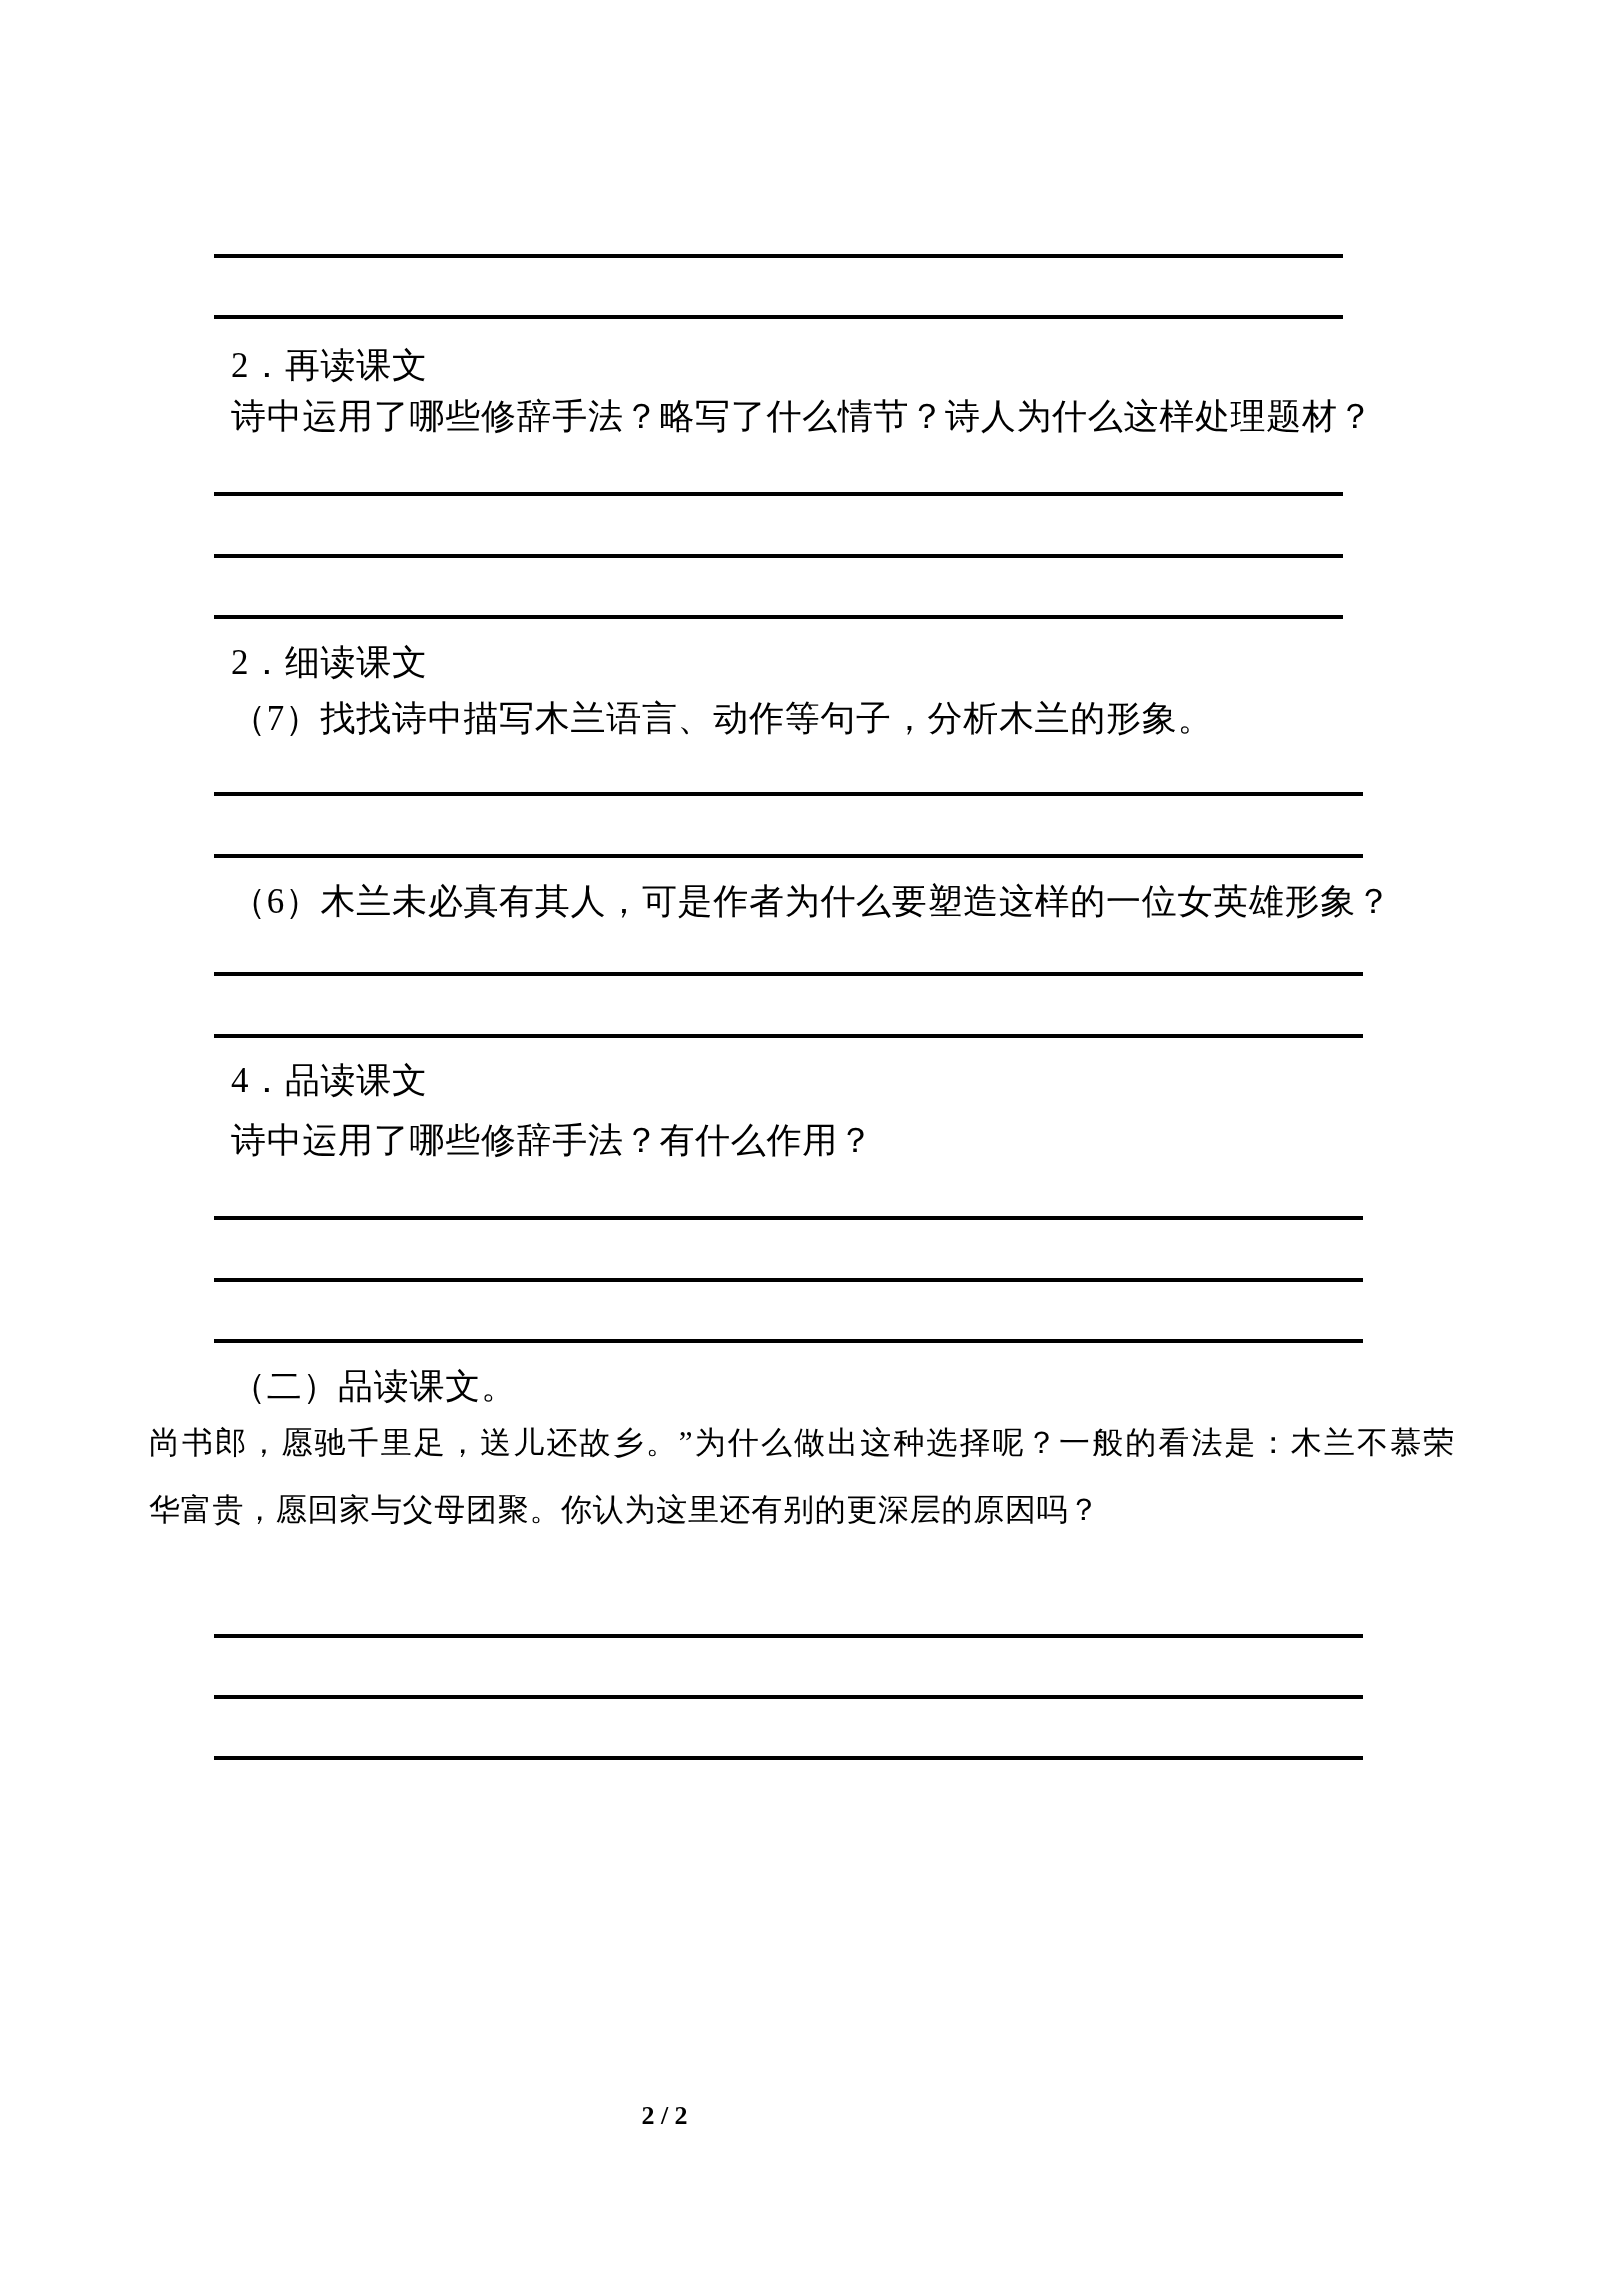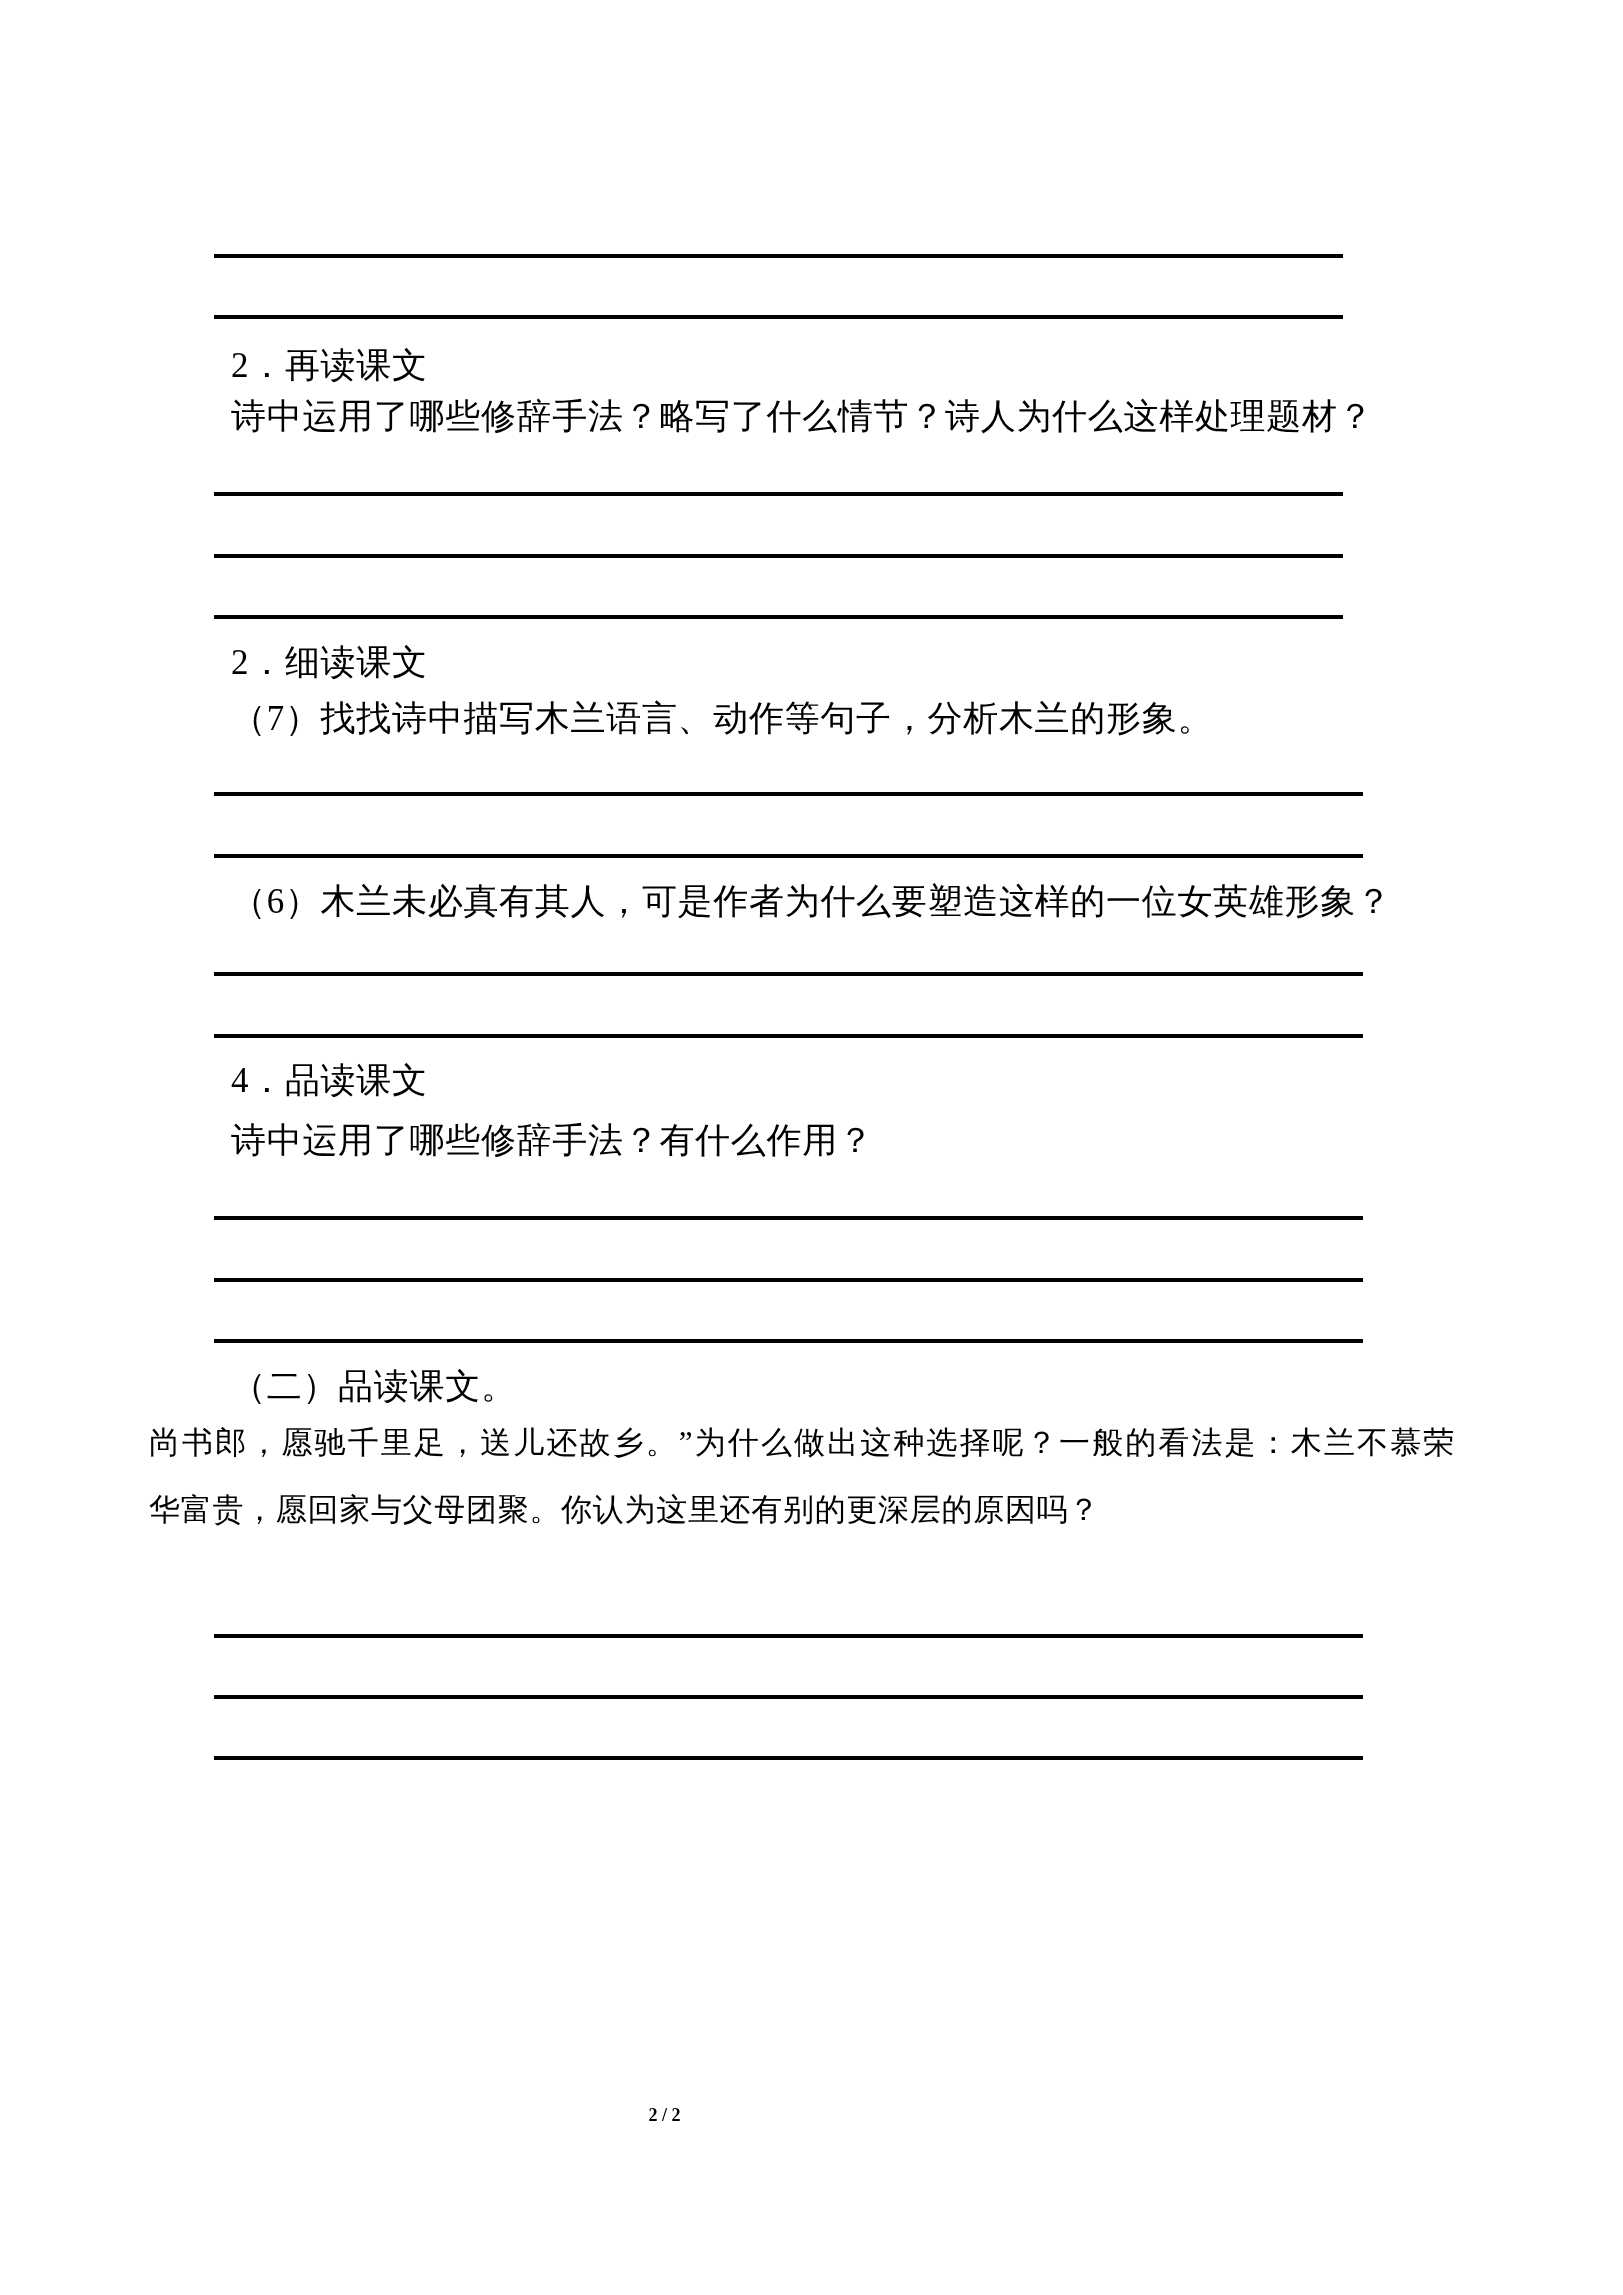--- a/index.html
+++ b/index.html
@@ -59,21 +59,21 @@
     text-align: justify;
     text-align-last: justify;
     text-justify: inter-character;
   }
   .pagenum {
     position: absolute;
     left: 0;
     top: 2101px;
     width: 1329px;
     text-align: center;
-    font-size: 18px;
+    font-size: 26px;
     font-weight: bold;
     line-height: 29px;
   }
 </style>
 </head>
 <body>
 
 <div class="page">
 
   <div class="rule s" style="top:254px"></div>

